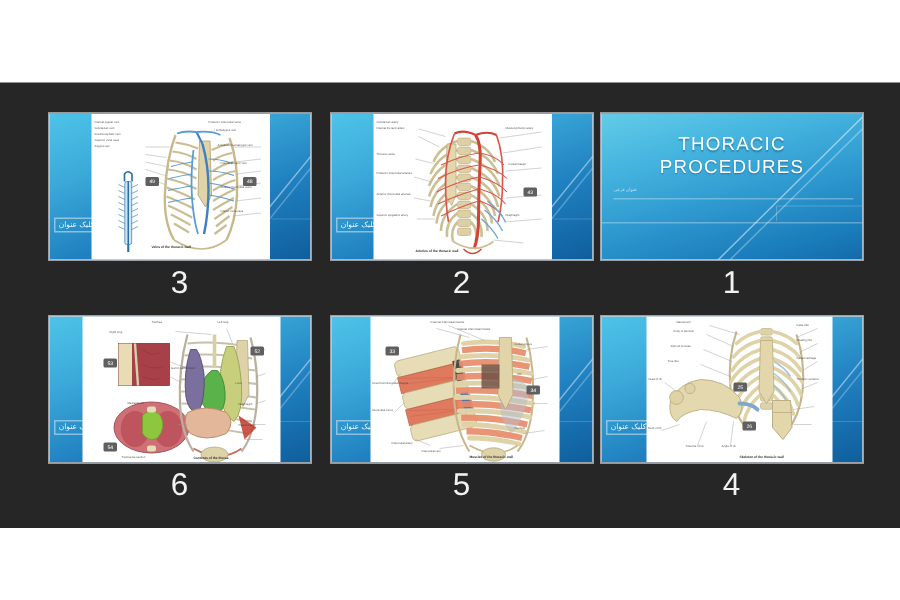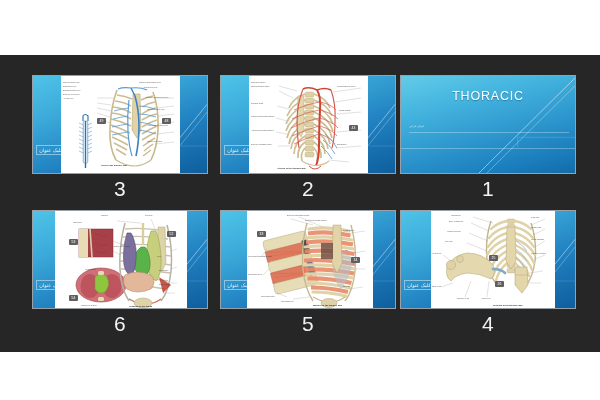--- a/index.html
+++ b/index.html
@@ -431,20 +431,21 @@
 
           <svg style="position:absolute; inset:0;" viewBox="0 0 176 99" preserveAspectRatio="none">
             <line x1="78" y1="99" x2="176" y2="2" stroke="rgba(255,255,255,.50)" stroke-width="1"></line>
             <line x1="86" y1="99" x2="176" y2="10" stroke="rgba(255,255,255,.32)" stroke-width="1"></line>
             <line x1="118" y1="62" x2="176" y2="62" stroke="rgba(255,255,255,.22)" stroke-width="0.7"></line>
             <line x1="118" y1="62" x2="118" y2="72" stroke="rgba(255,255,255,.22)" stroke-width="0.7"></line>
           </svg>
 
           <div class="title-text">
             <div>THORACIC</div>
+            <div>PROCEDURES</div>
           </div>
 
           <div class="title-sub">عنوان فرعی</div>
 
           <div class="title-rule" style="left:8px; top:56px; width:160px;"></div>
           <div class="title-rule" style="left:0px; top:72px; width:176px;"></div>
         </div>
         <div class="slide-caption">1</div>
       </div>
 

